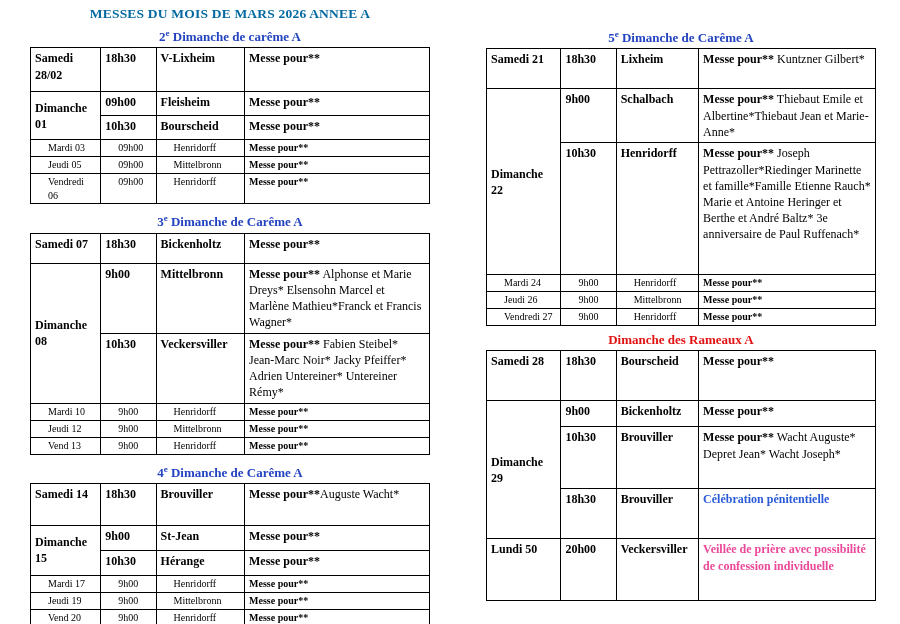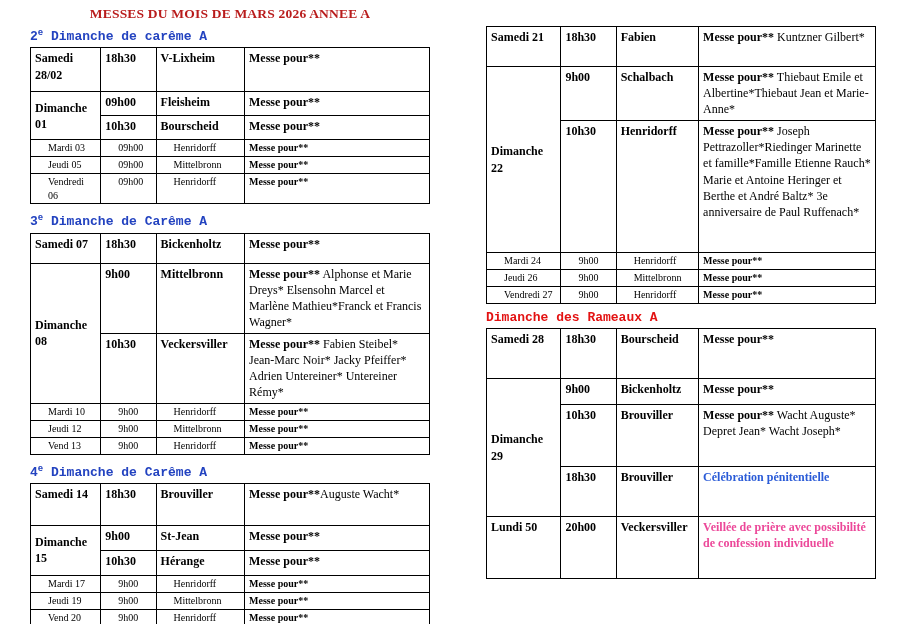--- a/index.html
+++ b/index.html
@@ -3,40 +3,40 @@
 <meta charset="utf-8">
 <style>
   * { margin: 0; padding: 0; box-sizing: border-box; }
   html, body { width: 900px; height: 624px; background: #ffffff; overflow: hidden; }
   body { font-family: "Liberation Serif", "DejaVu Serif", serif; color: #000; }
   .page { width: 900px; height: 624px; padding: 6px 22px 4px 30px; display: flex; gap: 56px; }
   .col { flex: 0 0 auto; }
   .col-left { width: 400px; }
   .col-right { width: 390px; padding-top: 20px; }
   .title { font-size: 13.5px; font-weight: bold; text-align: center; margin-bottom: 3px; letter-spacing: 0.2px; }
-  .section .heading { font-size: 13px; font-weight: bold; text-align: left; margin: 0 0 2px 0; line-height: 16px; font-family: Liberation Mono, monospace; }
+  .section .heading { font-size: 13px; font-weight: bold; text-align: center; margin: 0 0 2px 0; line-height: 16px; }
   .section + .section .heading { margin-top: 6px; }
   .heading sup { font-size: 9px; }
   table { border-collapse: collapse; table-layout: fixed; }
   td { border: 1px solid #000; vertical-align: top; padding: 2px 4px; line-height: 1.35; overflow: hidden; }
   tr.large td { font-size: 12px; }
   tr.small td { font-size: 10px; padding: 1px 4px; }
   td.day, td.time, td.place { font-weight: bold; }
   tr.small td.day, tr.small td.time, tr.small td.place { font-weight: normal; padding-left: 17px; }
   td.day.mid { vertical-align: middle; }
   .messe { font-weight: bold; margin-top: 36px; }
   .names { font-weight: normal; }
   .special { font-weight: bold; }
 </style>
 </head>
 <body>
 
 <div class="page">
   <div class="col col-left" id="col-left">
-    <div class="title" style="color: #b91c1c;">MESSES DU MOIS DE MARS 2026 ANNEE A</div>
+    <div class="title" style="color: #0369a1;">MESSES DU MOIS DE MARS 2026 ANNEE A</div>
   <div class="section">
         <div class="heading" style="color: rgb(35, 67, 192);">2<sup>e</sup> Dimanche de carême A</div>
         <table style="width: 400px;">
           <colgroup>
             <col style="width: 70px;">
             <col style="width: 55px;">
             <col style="width: 88px;">
             <col style="width: 184px;">
           </colgroup>
           <tbody>
@@ -170,32 +170,33 @@
               <td class="time">9h00</td>
               <td class="place">Henridorff</td>
               <td class="intent"><span class="messe">Messe pour**</span></td>
             </tr>
           </tbody>
         </table>
       </div>
     </div>
   <div class="col col-right" id="col-right">
       <div class="section">
+        <div class="heading" style="color: rgb(35, 67, 192);">5<sup>e</sup> Dimanche de Carême A</div>
         <table style="width: 390px; border-radius: 10px;">
           <colgroup>
             <col style="width: 74px;">
             <col style="width: 55px;">
             <col style="width: 82px;">
             <col style="width: 176px;">
           </colgroup>
           <tbody>
             <tr class="large" style="height: 40px;">
               <td class="day">Samedi 21</td>
               <td class="time">18h30</td>
-              <td class="place">Fabien</td>
+              <td class="place">Lixheim</td>
               <td class="intent"><span class="messe">Messe pour**</span><span class="names"> Kuntzner Gilbert*</span></td>
             </tr>
             <tr class="large" style="height: 54px;">
               <td class="day mid" rowspan="2">Dimanche 22</td>
               <td class="time">9h00</td>
               <td class="place">Schalbach</td>
               <td class="intent"><span class="messe">Messe pour**</span><span class="names"> Thiebaut Emile et Albertine*Thiebaut Jean et Marie-Anne*</span></td>
             </tr>
             <tr class="large" style="height: 132px;">
               <td class="time">10h30</td>

